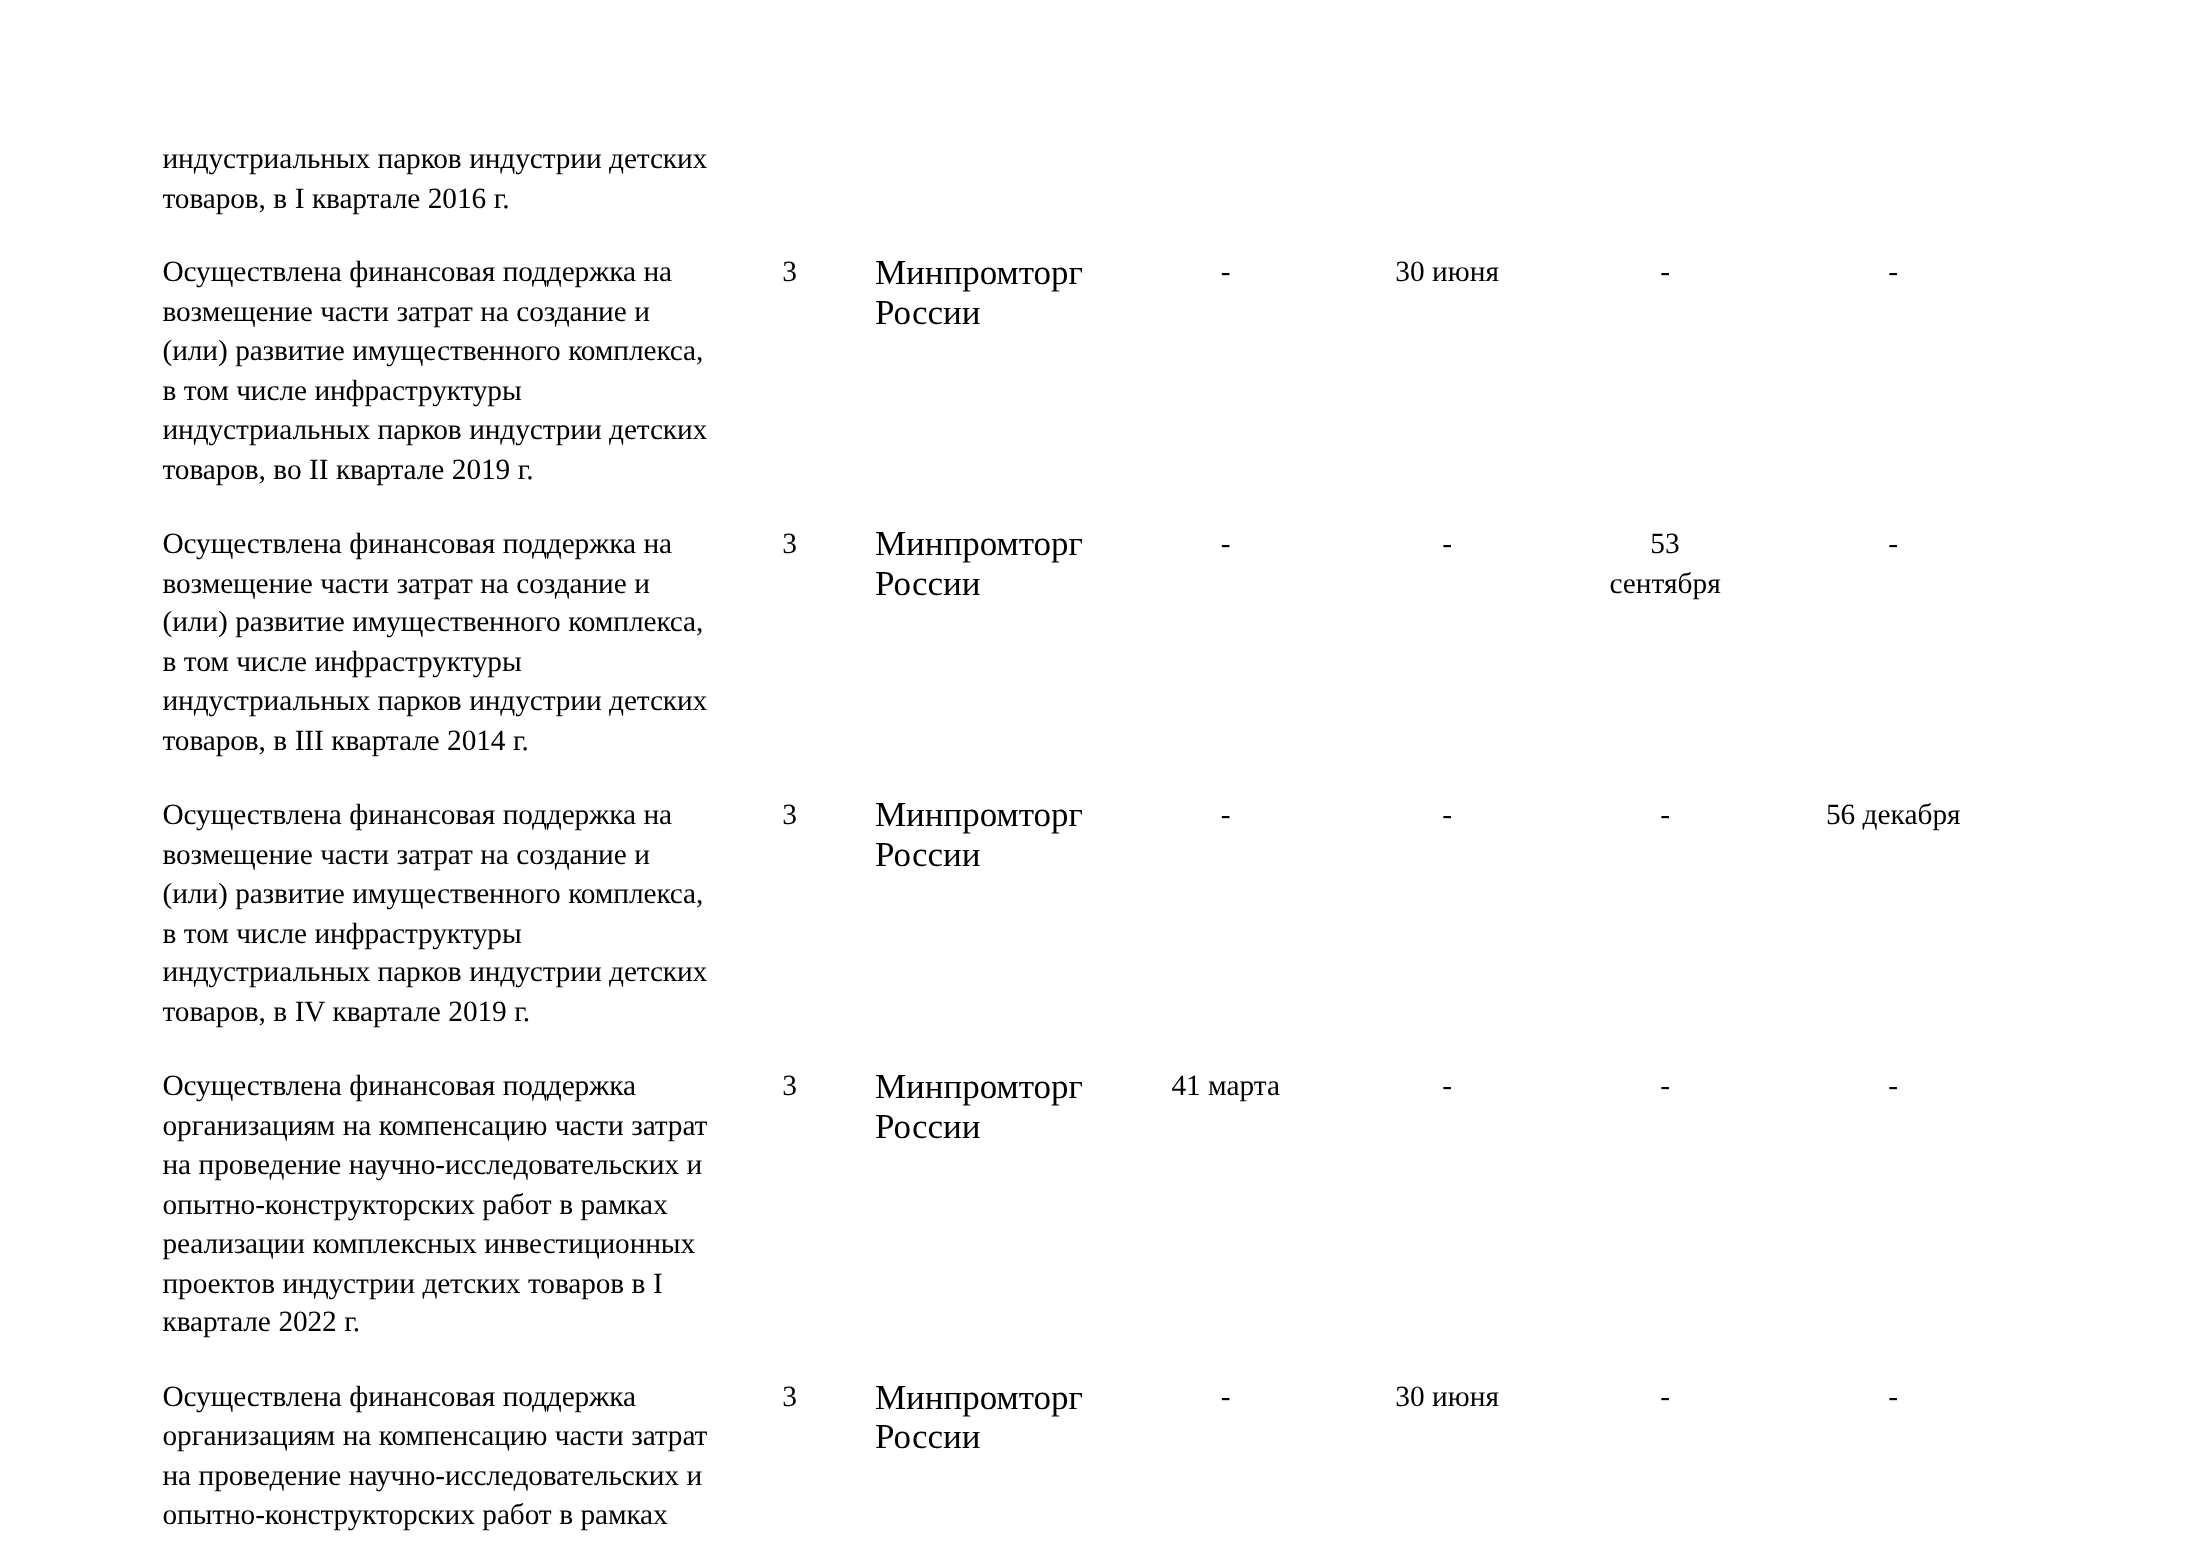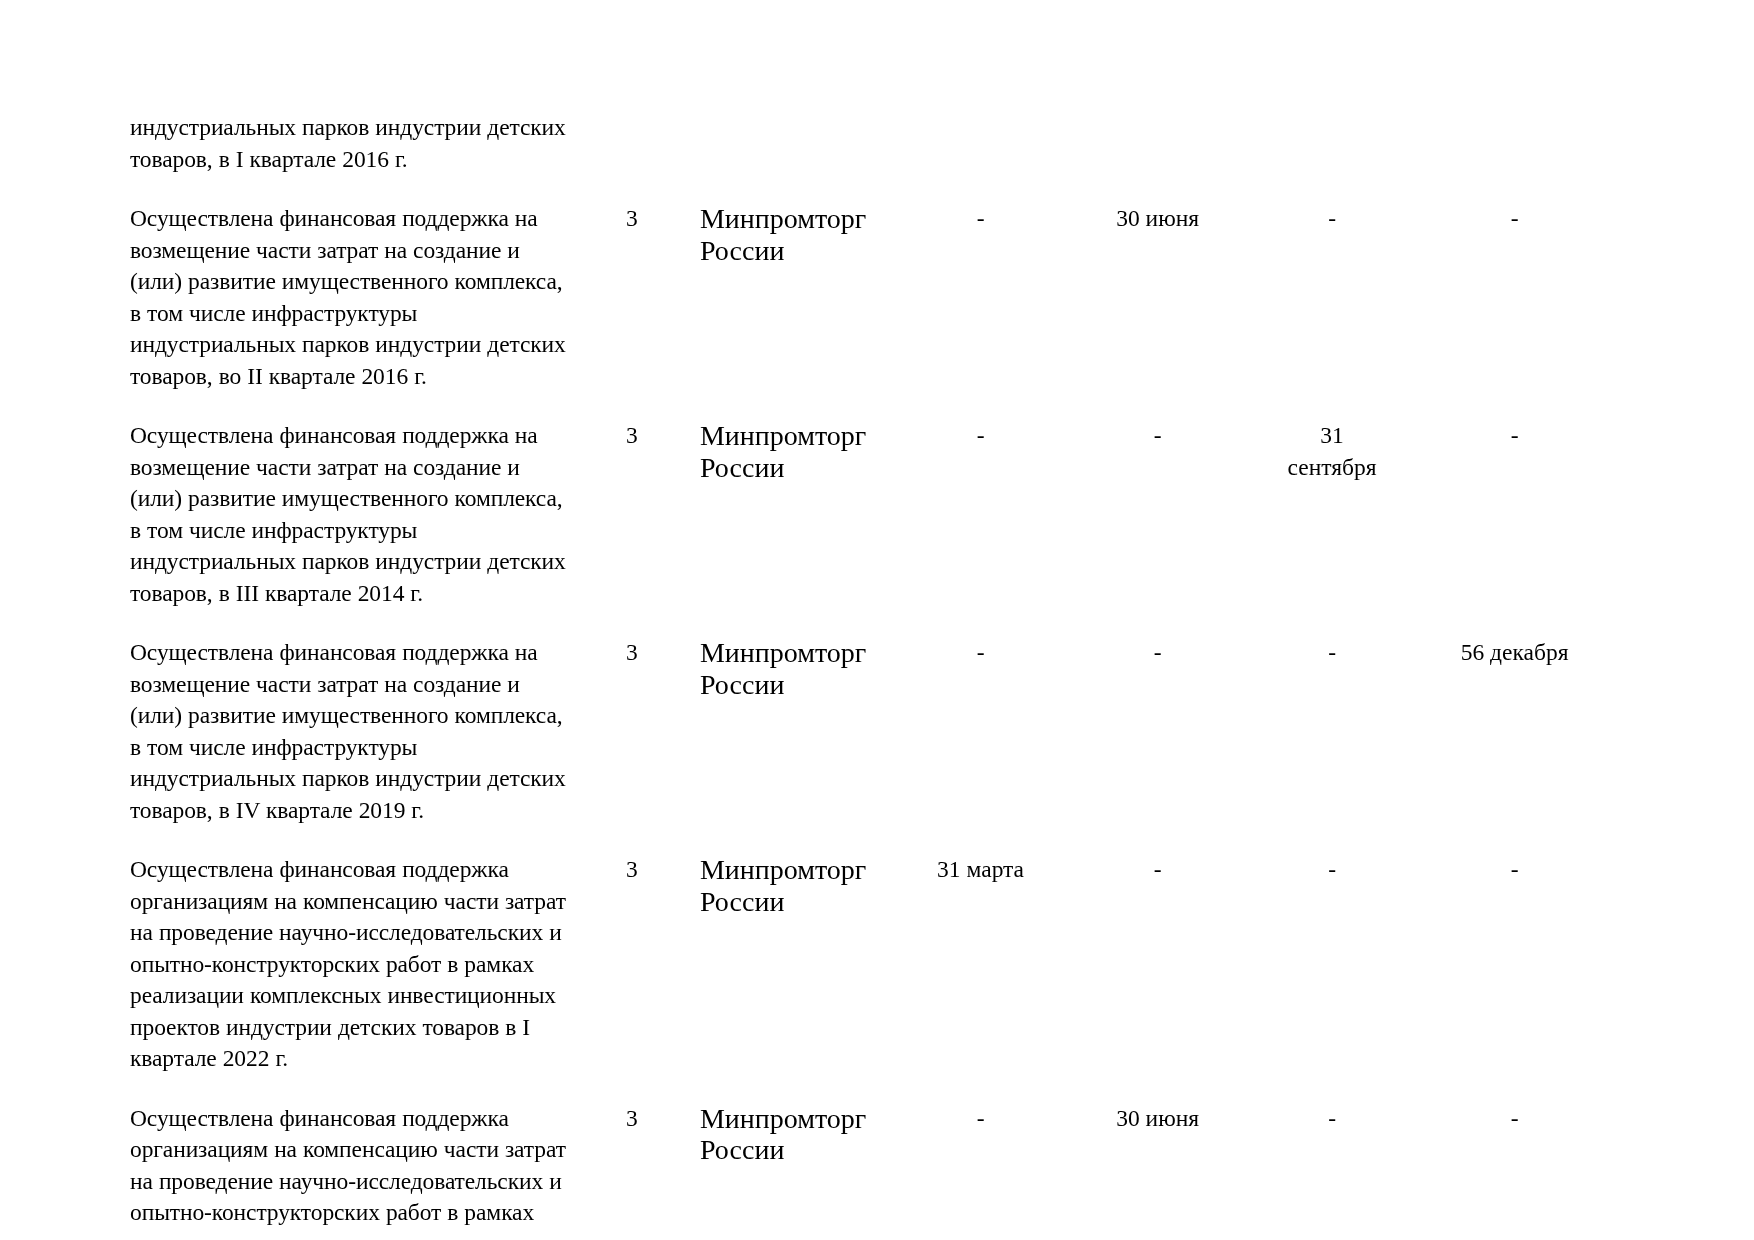--- a/index.html
+++ b/index.html
@@ -121,21 +121,21 @@
         <tr class="row-spacer">
           <td colspan="7">&nbsp;</td>
         </tr>
         <tr>
           <td class="task">
             <div>Осуществлена финансовая поддержка на</div>
             <div>возмещение части затрат на создание и</div>
             <div>(или) развитие имущественного комплекса,</div>
             <div>в том числе инфраструктуры</div>
             <div>индустриальных парков индустрии детских</div>
-            <div>товаров, во II квартале 2016 г.</div>
+            <div>товаров, во II квартале 2019 г.</div>
           </td>
           <td class="num">3</td>
           <td class="agency">
             <div>Минпромторг</div>
             <div>России</div>
           </td>
           <td class="dcell d1-shift dash">
             <span class="dcell-wide">-</span>
           </td>
           <td class="dcell">
@@ -165,21 +165,21 @@
             <div>Минпромторг</div>
             <div>России</div>
           </td>
           <td class="dcell d1-shift dash">
             <span class="dcell-wide">-</span>
           </td>
           <td class="dcell dash">
             <span class="dcell-wide">-</span>
           </td>
           <td class="dcell">
-            <span class="dcell-narrow">31 сентября</span>
+            <span class="dcell-narrow">53 сентября</span>
           </td>
           <td class="dcell d4-shift dash">
             <span class="dcell-wide">-</span>
           </td>
         </tr>
         <tr class="row-spacer">
           <td colspan="7">&nbsp;</td>
         </tr>
         <tr>
           <td class="task">
@@ -220,21 +220,21 @@
             <div>реализации комплексных инвестиционных</div>
             <div>проектов индустрии детских товаров в I</div>
             <div>квартале 2022 г.</div>
           </td>
           <td class="num">3</td>
           <td class="agency">
             <div>Минпромторг</div>
             <div>России</div>
           </td>
           <td class="dcell d1-shift">
-            <span class="dcell-wide">31 марта</span>
+            <span class="dcell-wide">41 марта</span>
           </td>
           <td class="dcell dash">
             <span class="dcell-wide">-</span>
           </td>
           <td class="dcell dash">
             <span class="dcell-wide">-</span>
           </td>
           <td class="dcell d4-shift dash">
             <span class="dcell-wide">-</span>
           </td>

